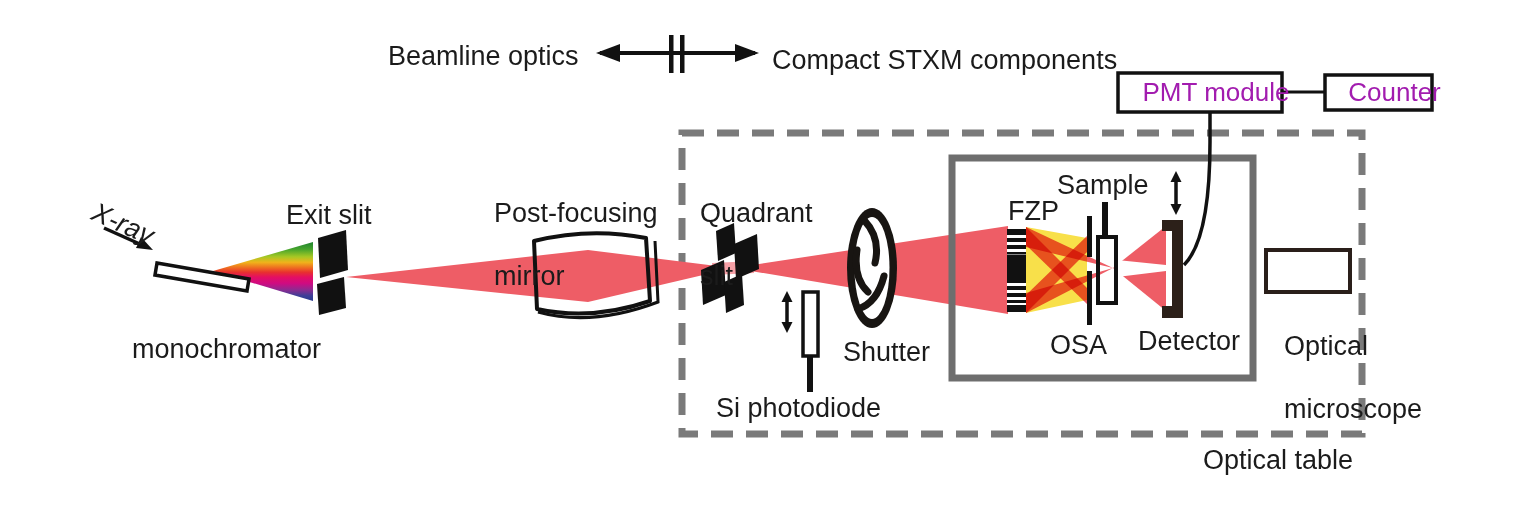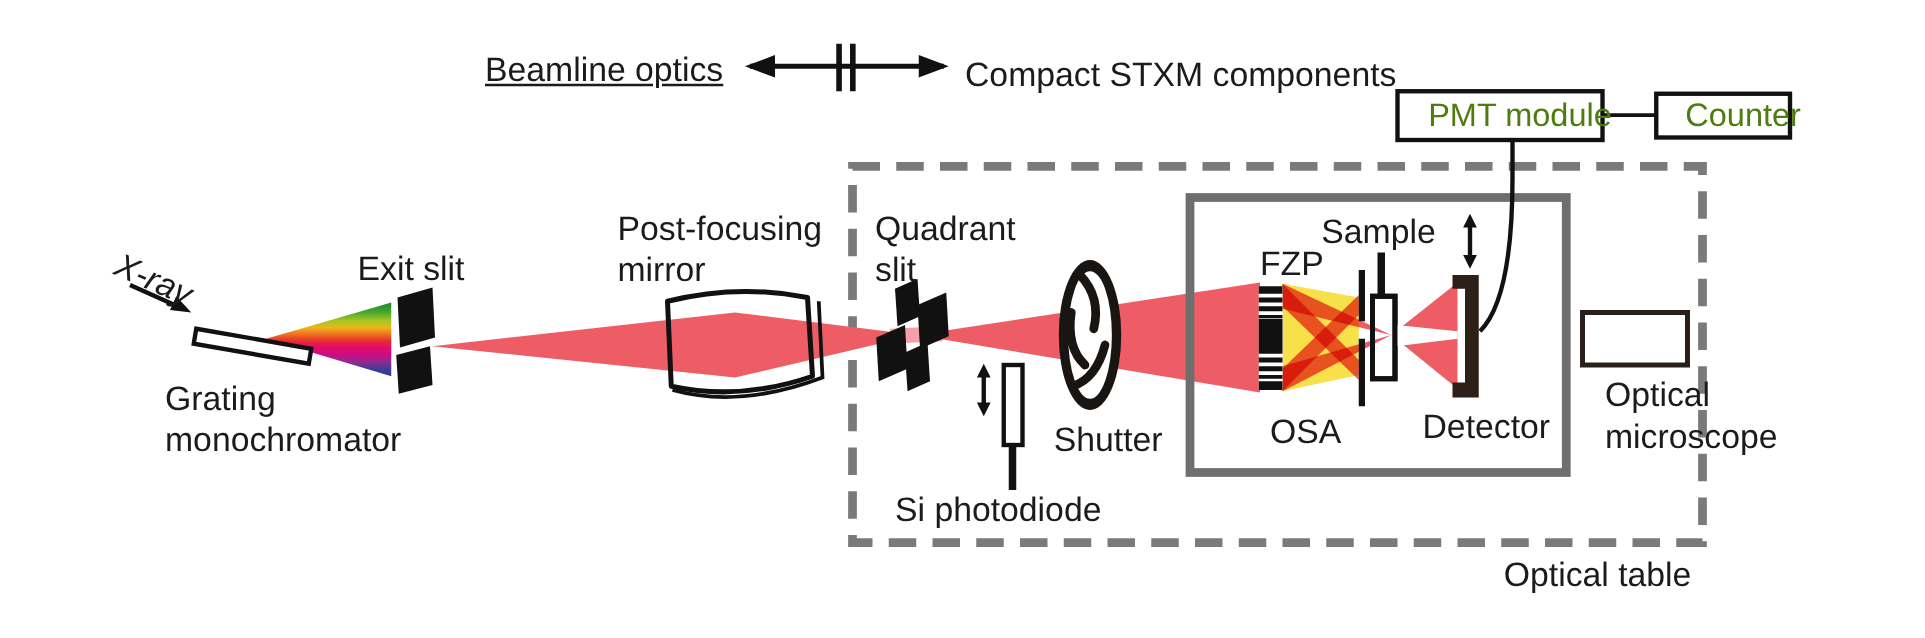--- a/index.html
+++ b/index.html
@@ -1,22 +1,22 @@
 <!DOCTYPE html>
 <html><head>
 <meta charset="utf-8">
 <style>
   html,body{margin:0;padding:0;background:#ffffff;}
   #stage{position:relative;width:1540px;height:510px;background:#ffffff;overflow:hidden;
          font-family:"Liberation Sans", sans-serif;color:#1b1b1b;}
   #diagram-svg{position:absolute;left:0;top:0;}
   .lbl{position:absolute;font-size:27px;line-height:33px;white-space:nowrap;color:#1b1b1b;}
-  .lbl .ln{display:block;}
+  .lbl .ln{display:block;margin-top:30px;}
   .boxlbl{position:absolute;display:flex;align-items:center;justify-content:center;
-          font-size:26px;color:#4d7c0f;padding-left:16px;}
+          font-size:26px;color:#a21caf;padding-left:16px;}
   #lbl-xray{font-style:italic;transform:rotate(24deg);transform-origin:left top;}
 </style>
 </head>
 <body>
 
 <div id="stage">
 
 <svg id="diagram-svg" width="1540" height="510" viewBox="0 0 1540 510">
   <defs>
     <linearGradient id="spectrumGrad" gradientUnits="userSpaceOnUse" x1="0" y1="240" x2="0" y2="302">
@@ -145,27 +145,26 @@
   </g>
 
   <g>
     <line x1="104" y1="228" x2="142" y2="245" stroke="#111" stroke-width="3.5"></line>
     <polygon points="153,250 136,248 141,237" fill="#111"></polygon>
   </g>
 
   <polygon points="157,263 249,279 247,291 155,275" fill="#ffffff" stroke="#111" stroke-width="3.5"></polygon>
 </svg>
 
-<div class="lbl" id="lbl-header-left" style="left:388px;top:40px;text-decoration:underline;">Beamline optics</div>
+<div class="lbl" id="lbl-header-left" style="left:388px;top:40px;">Beamline optics</div>
 <div class="lbl" id="lbl-header-right" style="left:772px;top:44px;">Compact STXM components</div>
 
 <div class="lbl" id="lbl-xray" style="left:100px;top:196px;">X-ray</div>
 
 <div class="lbl" style="left:132px;top:303px;">
-  <span class="ln">Grating</span>
   <span class="ln">monochromator</span>
 </div>
 
 <div class="lbl" style="left:286px;top:199px;">Exit slit</div>
 
 <div class="lbl" style="left:494px;top:167px;">
   <span class="ln">Post-focusing</span>
   <span class="ln">mirror</span>
 </div>
 
@@ -175,21 +174,21 @@
 </div>
 
 <div class="lbl" style="left:716px;top:392px;">Si photodiode</div>
 
 <div class="lbl" style="left:843px;top:336px;">Shutter</div>
 
 <div class="lbl" style="left:1008px;top:195px;">FZP</div>
 
 <div class="lbl" style="left:1057px;top:169px;">Sample</div>
 
-<div class="lbl" style="left:1016px;top:329px;">OSA</div>
+<div class="lbl" style="left:1050px;top:329px;">OSA</div>
 
 <div class="lbl" style="left:1138px;top:325px;">Detector</div>
 
 
 <div class="lbl" style="left:1203px;top:444px;">Optical table</div>
 
 <div class="lbl" style="left:1284px;top:300px;">
   <span class="ln">Optical</span>
   <span class="ln">microscope</span>
 </div>

